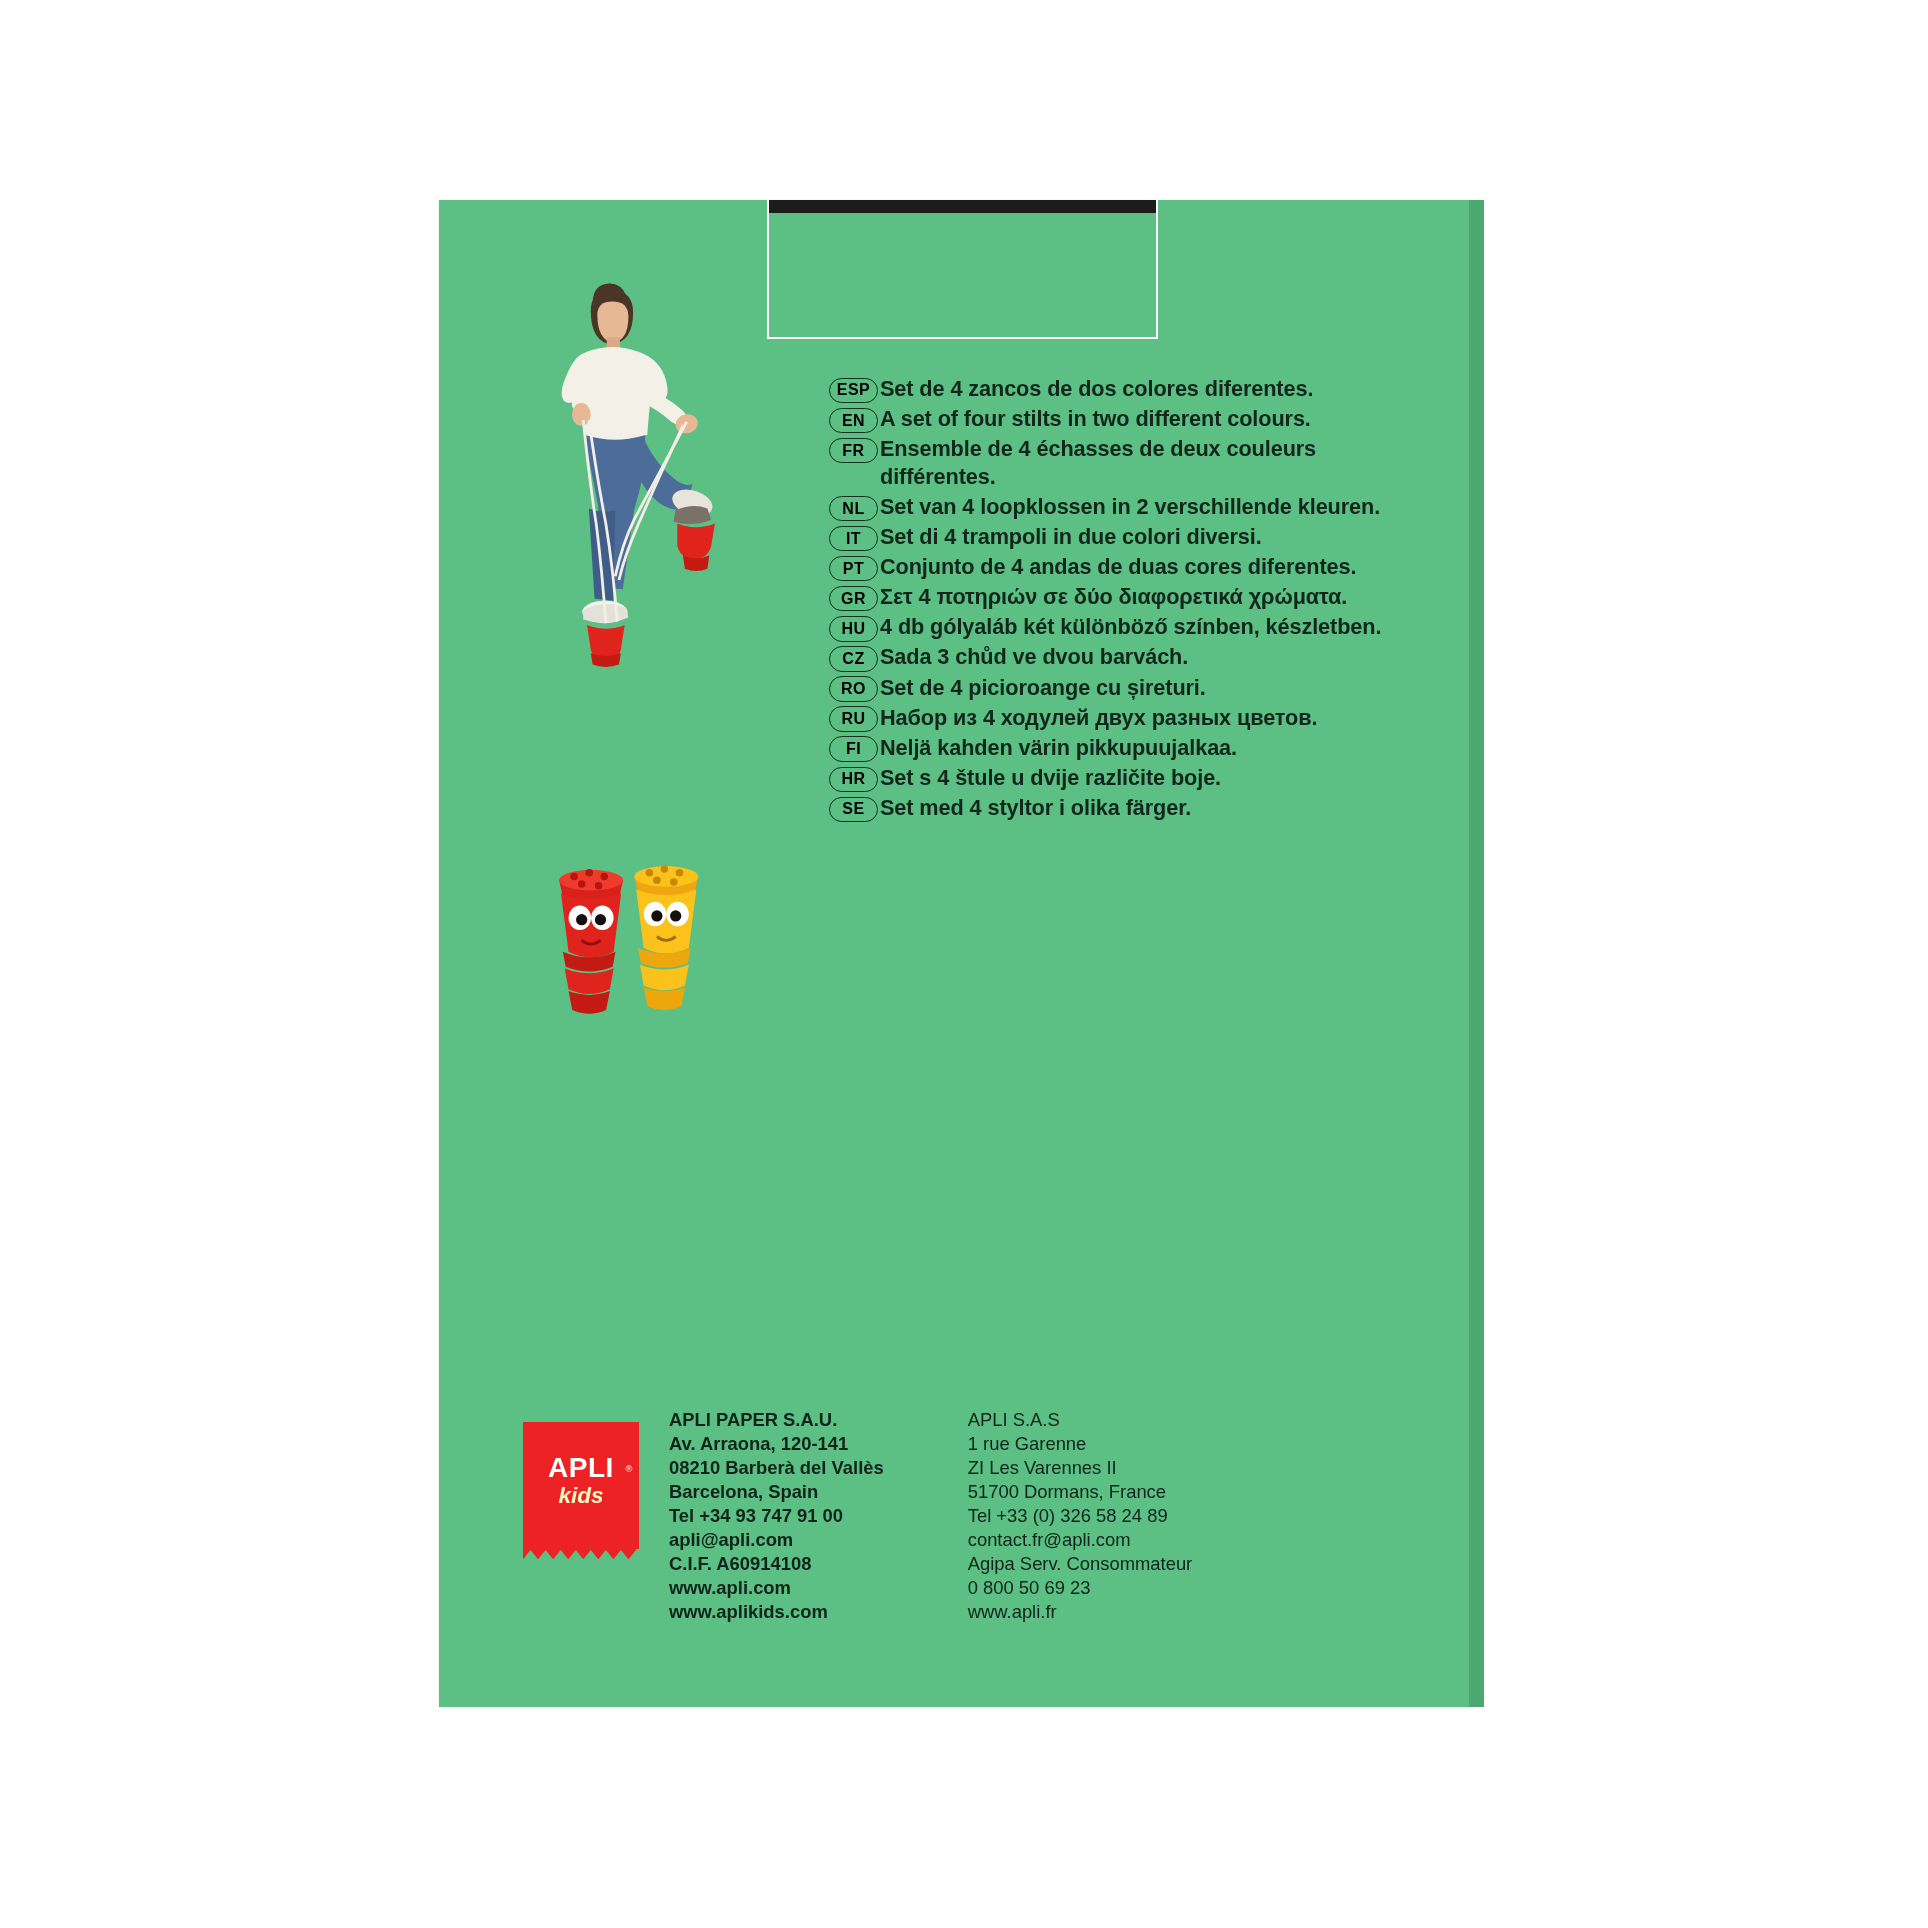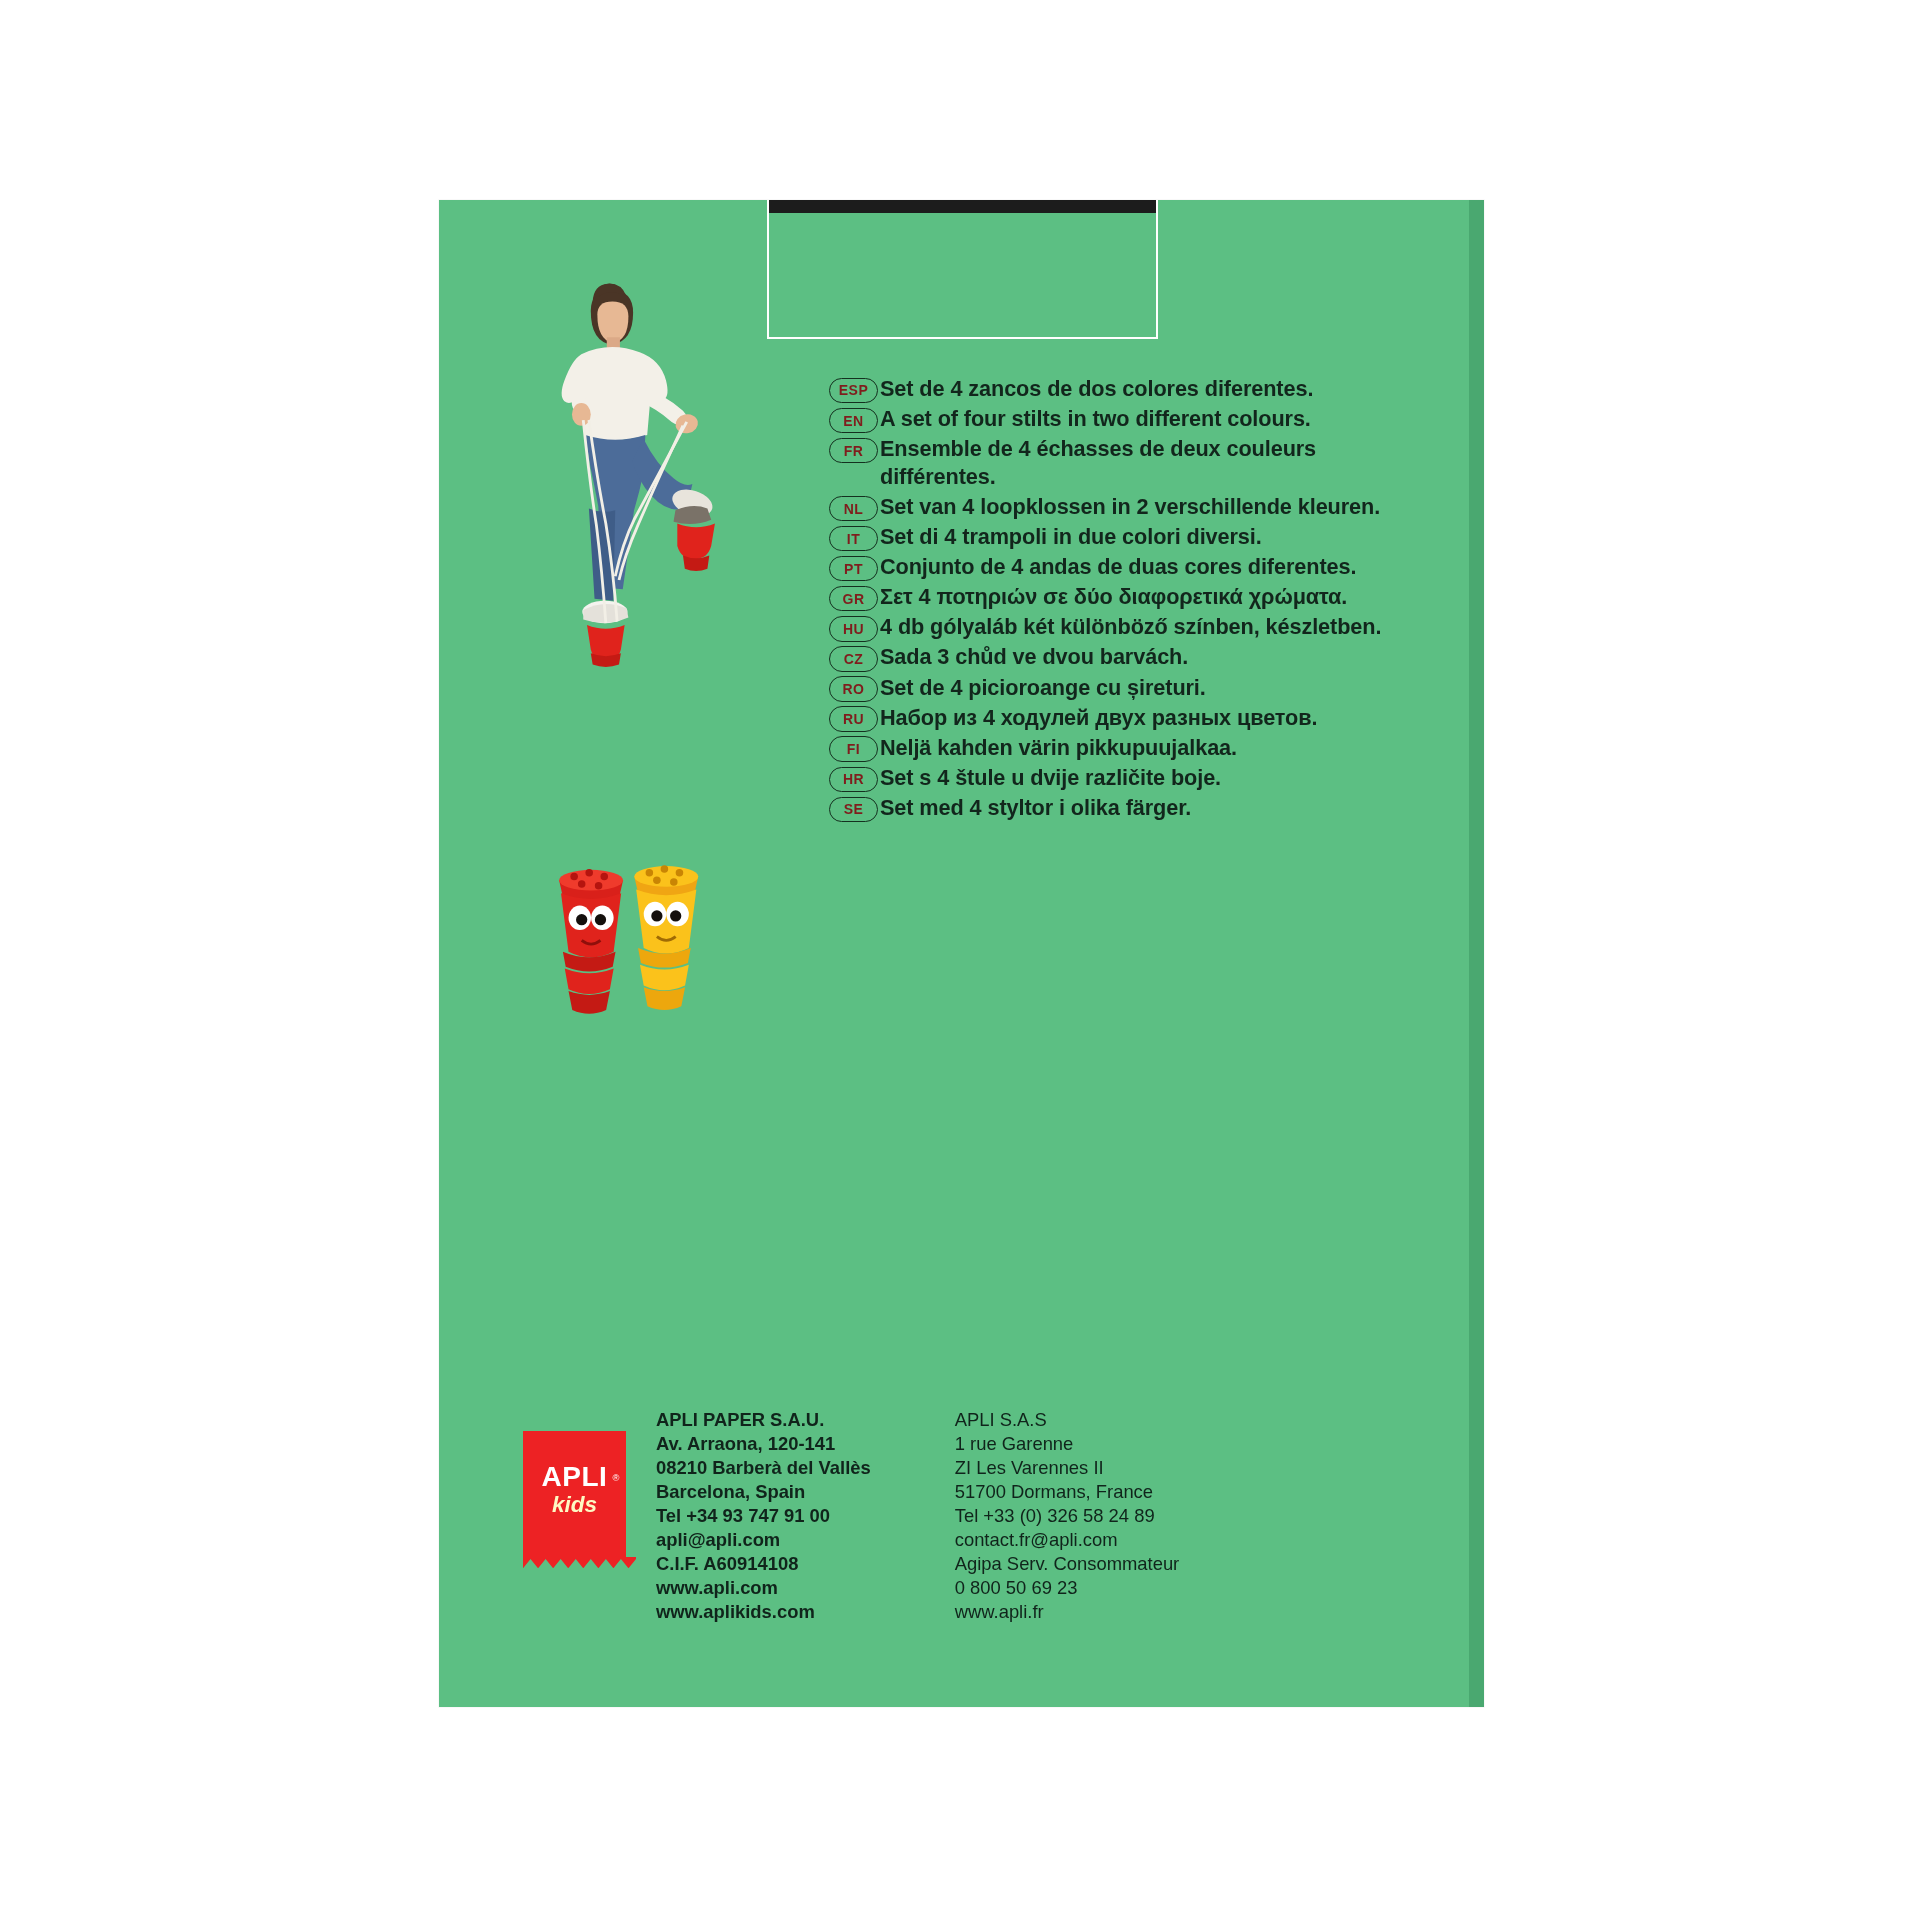--- a/index.html
+++ b/index.html
@@ -93,22 +93,22 @@
     display: flex;
     align-items: flex-start;
     margin-bottom: 1.9px;
   }
   .lang-code {
     flex: 0 0 auto;
     min-width: 49px;
     height: 25.4px;
     border: 1.9px solid #14301f;
     border-radius: 13px;
-    color: #7f1d1d;
-    font-size: 14px;
+    color: #000000;
+    font-size: 16px;
     font-weight: bold;
     letter-spacing: 0.5px;
     display: flex;
     align-items: center;
     justify-content: center;
     padding: 0 6.6px;
     box-sizing: border-box;
     margin-top: 2.8px;
     background: transparent;
   }
@@ -125,25 +125,25 @@
   #footer {
     position: absolute;
     left: 523px;
     top: 1408px;
     width: 904px;
     display: flex;
     align-items: flex-start;
   }
   #apli-logo {
     position: relative;
-    width: 103px;
+    width: 116px;
     height: 127px;
     background: #ed2224;
     flex: 0 0 auto;
-    margin-top: 23px;
+    margin-top: 14px;
   }
   #apli-logo .logo-inner {
     position: absolute;
     inset: 0;
     display: flex;
     flex-direction: column;
     align-items: center;
     justify-content: center;
     padding-bottom: 9.4px;
     box-sizing: border-box;

